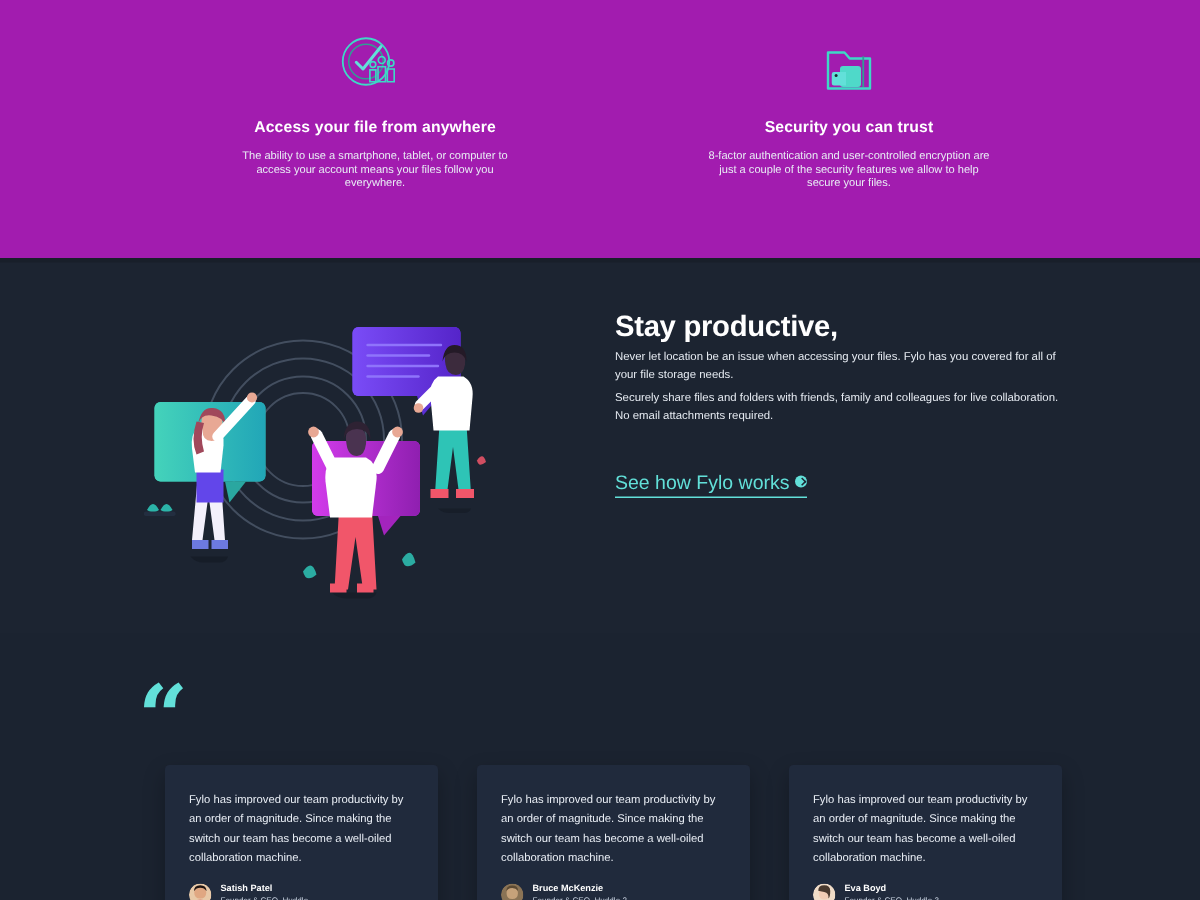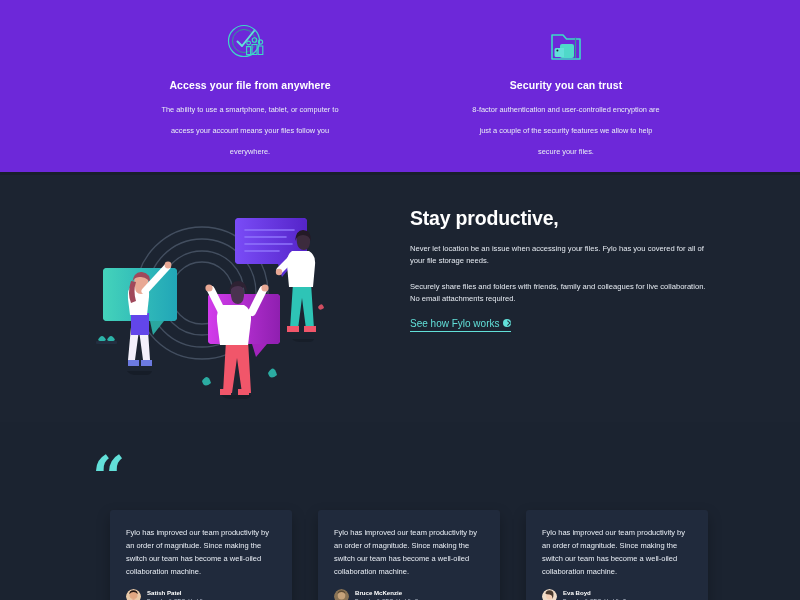--- a/index.html
+++ b/index.html
@@ -7,59 +7,59 @@
     width:800px; height:600px;
     background:#181f2a;
     font-family:"Liberation Sans", sans-serif;
     overflow:hidden;
   }
   .page { position:relative; width:800px; height:600px; }
 
   
   .features {
     position:absolute; left:0; top:0; width:800px; height:172px;
-    background:#6d28d9;
+    background:#a21caf;
   }
   .feature {
     position:absolute; top:0; width:300px; text-align:center;
   }
   .feature.f1 { left:100px; }
   .feature.f2 { left:416px; }
   .feature-icon {
     height:58px; display:flex; align-items:flex-end; justify-content:center;
     margin-top:8px;
   }
   .feature-title {
     font-size:10.5px; font-weight:bold; color:#ffffff; letter-spacing:.1px;
     margin-top:13px;
   }
   .feature-body {
-    font-size:7.4px; line-height:21px; color:#e9eef5;
+    font-size:7.4px; line-height:9px; color:#e9eef5;
     margin:8px auto 0; width:185px;
   }
   .feature.f2 .feature-body { width:196px; }
 
   
   .productive {
     position:absolute; left:0; top:175px; width:800px; height:250px;
     background:#1c2431;
   }
   .illus { position:absolute; left:80px; top:20px; width:270px; height:215px; }
   .copy { position:absolute; left:410px; top:32px; width:305px; }
   .copy h2 {
     font-size:19.5px; line-height:23px; font-weight:bold; color:#ffffff;
     letter-spacing:-.2px;
   }
   .copy p {
-    font-size:7.6px; line-height:12.4px; color:#e6ebf2; margin-top:13px;
+    font-size:7.6px; line-height:12.4px; color:#e6ebf2; margin-top:2px;
     width:300px;
   }
   .cta {
-    display:inline-flex; align-items:center; gap:4px; margin-top:12px;
-    color:#62e0d9; font-size:10px; text-decoration:none;
+    display:inline-flex; align-items:center; gap:4px; margin-top:30px;
+    color:#62e0d9; font-size:13px; text-decoration:none;
     border-bottom:1px solid #62e0d9; padding-bottom:2px;
   }
   .cta .arrow {
     width:8px; height:8px; border-radius:50%; background:#62e0d9;
     display:inline-block; position:relative;
   }
   .cta .arrow:after{
     content:""; position:absolute; left:2.6px; top:2.2px;
     width:2.6px; height:2.6px; border-top:1.1px solid #1c2431;
     border-right:1.1px solid #1c2431; transform:rotate(45deg);

